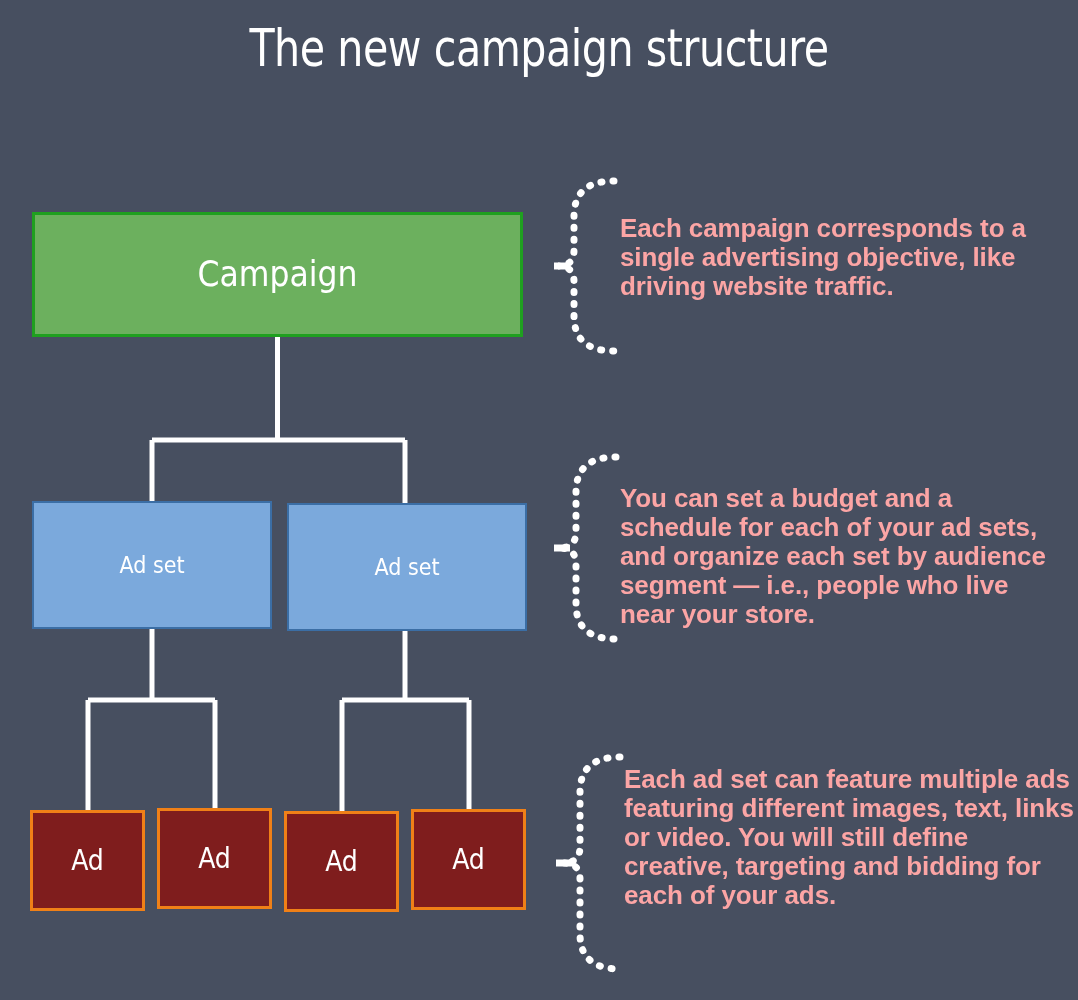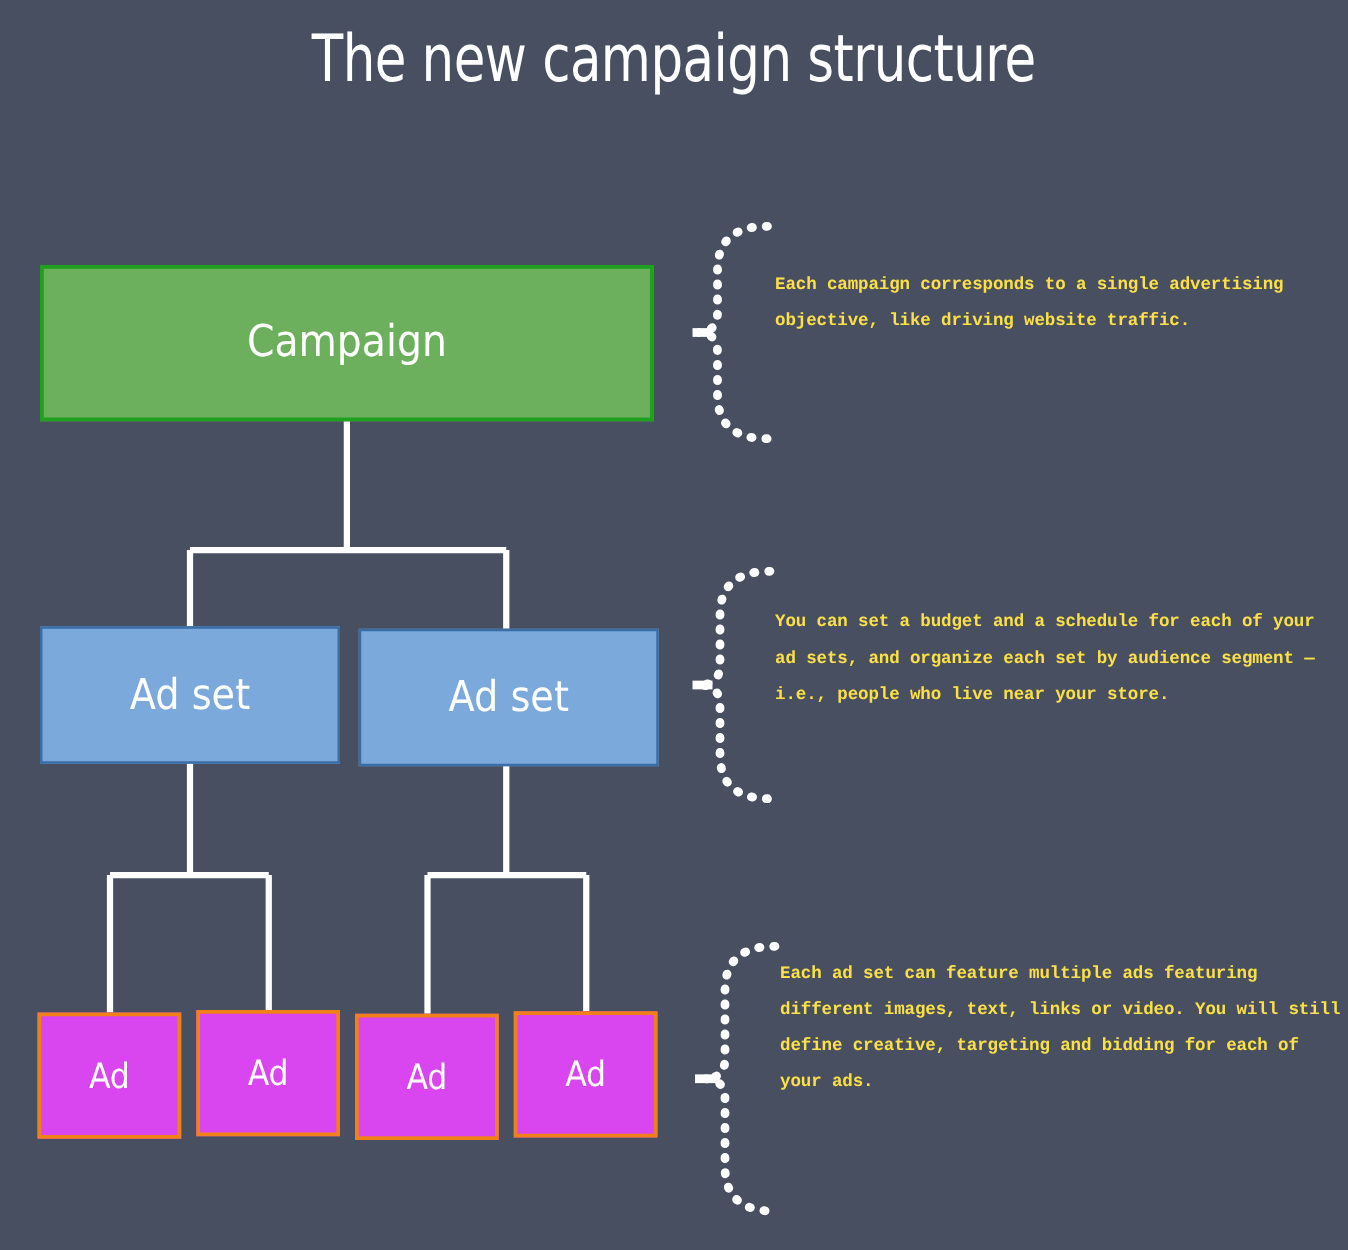--- a/index.html
+++ b/index.html
@@ -62,32 +62,32 @@
     width: 491px;
     height: 125px;
     background: #6cb05e;
     border: 3px solid #1fa01f;
     font-size: 35px;
     text-align: center;
   }
 
   .node-adset {
     width: 240px;
-    height: 110px;
+    height: 128px;
     background: #7ba9dc;
     border: 2px solid #3b6ea5;
-    font-size: 34px;
+    font-size: 23px;
   }
   .node-adset-0 { left: 32px;  top: 501px; }
   .node-adset-1 { left: 287px; top: 503px; }
 
   .node-ad {
     width: 115px;
     height: 101px;
-    background: #d946ef;
+    background: #7f1d1d;
     border: 3px solid #f08017;
     font-size: 28px;
   }
   .node-ad-0 { left: 30px;  top: 810px; }
   .node-ad-1 { left: 157px; top: 808px; }
   .node-ad-2 { left: 284px; top: 811px; }
   .node-ad-3 { left: 411px; top: 809px; }
 
   
   #connectors {
@@ -106,24 +106,24 @@
     z-index: 2;
   }
   .brace-svg {
     position: absolute;
     left: 0;
     top: 0;
     overflow: visible;
   }
   .annotation-text {
     position: absolute;
-    color: #fde047;
-    font-family: Liberation Mono, monospace;
+    color: #fca5a5;
+    font-family: Liberation Sans, sans-serif;
     font-weight: 700;
-    font-size: 14px;
+    font-size: 26px;
     line-height: 29px;
     letter-spacing: -0.1px;
     white-space: pre-line;
   }
 
   .ann-0 { left: 552px; top: 176px; width: 520px; height: 180px; }
   .ann-0 .annotation-text { left: 68px; top: 38px; width: 430px; }
 
   .ann-1 { left: 552px; top: 452px; width: 520px; height: 192px; }
   .ann-1 .annotation-text { left: 68px; top: 32px; width: 450px; }

